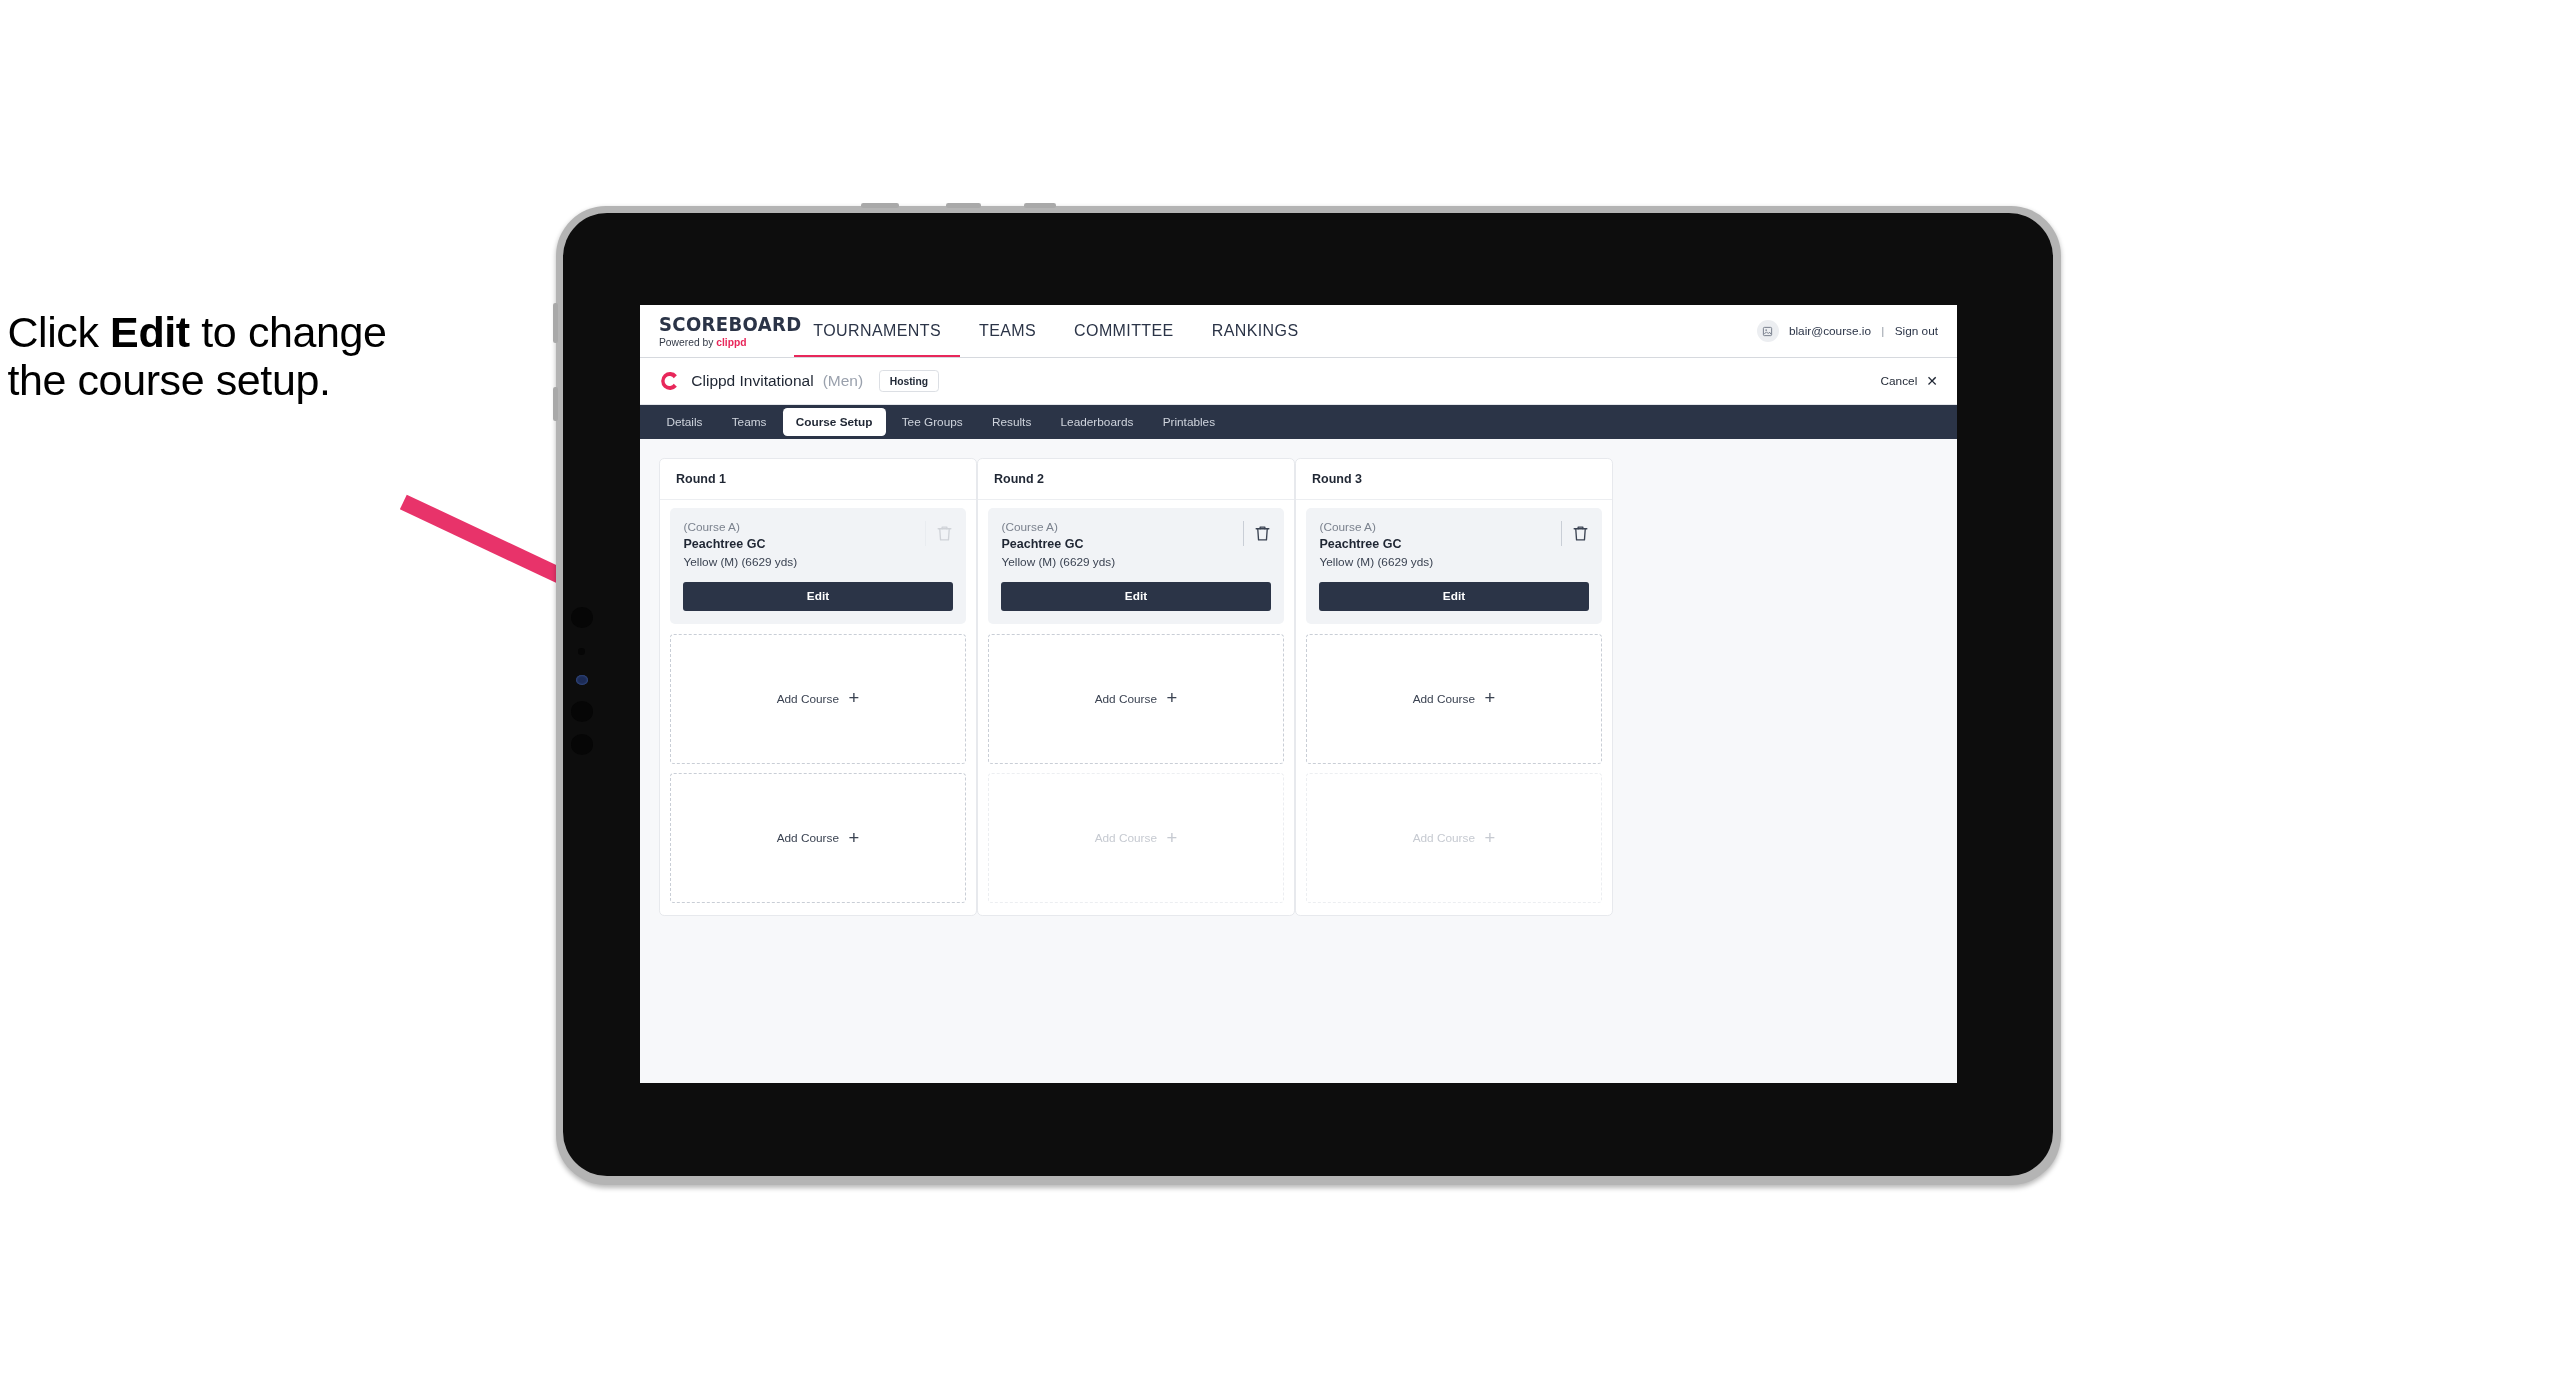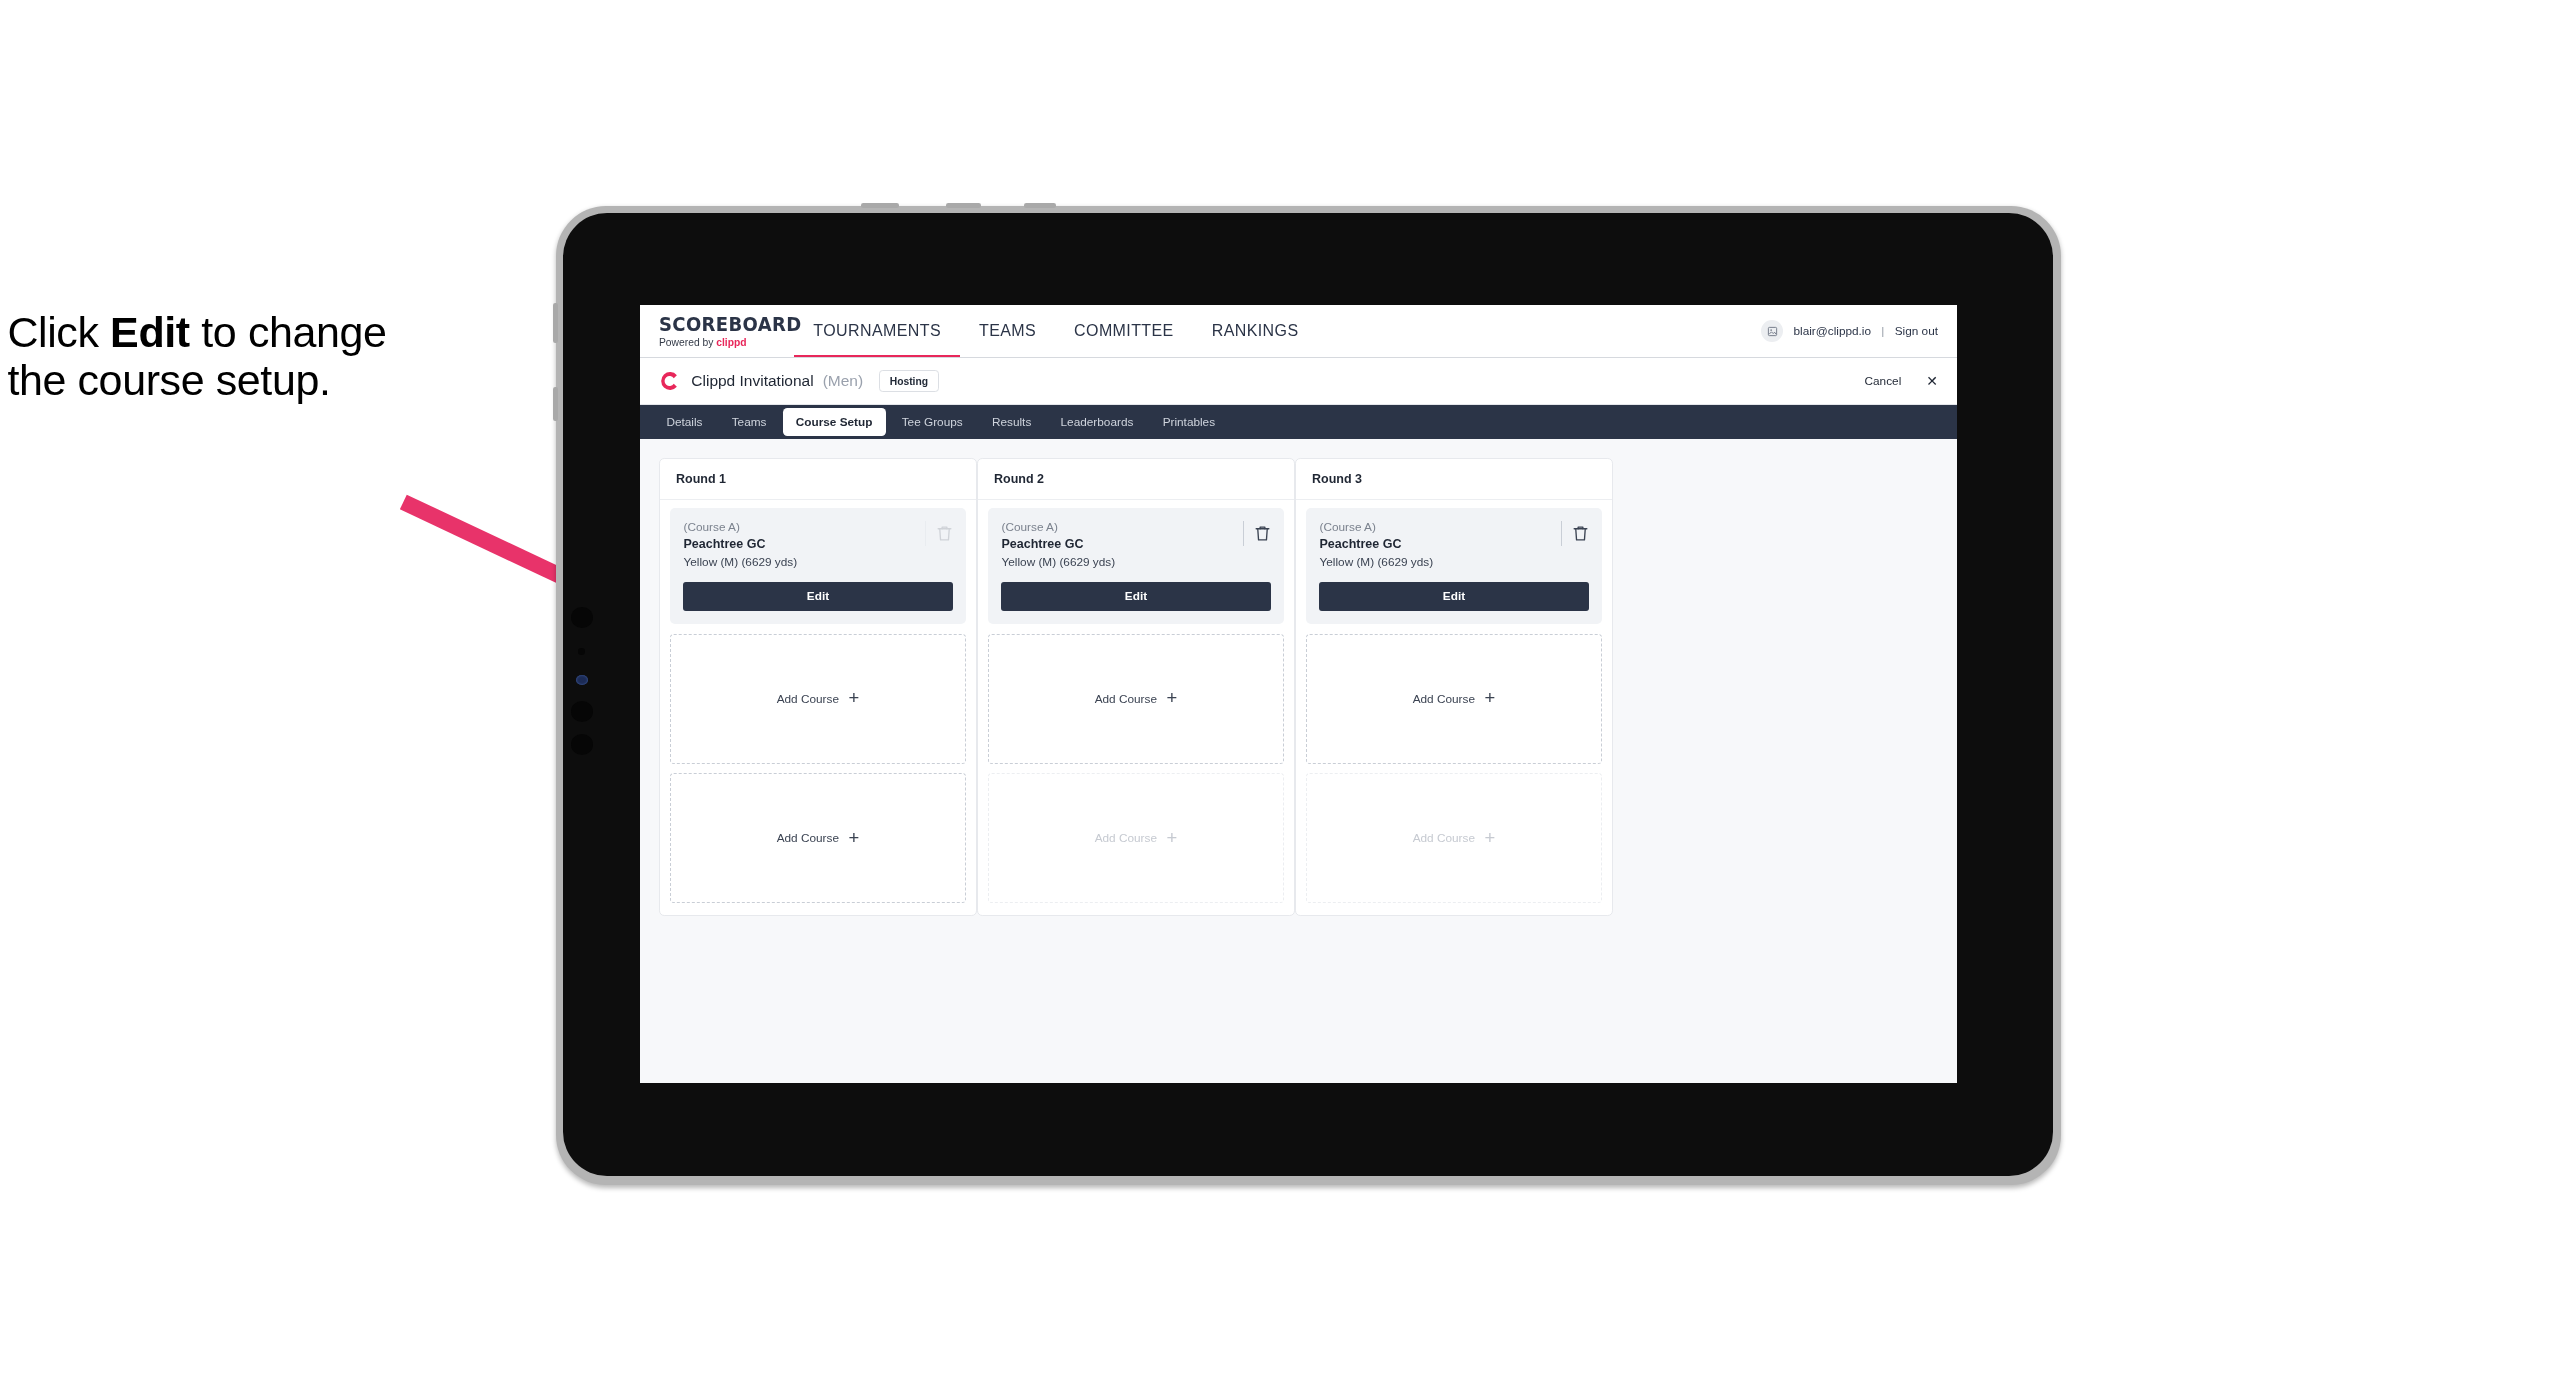--- a/index.html
+++ b/index.html
@@ -147,21 +147,21 @@
     border: 0.7px solid #dcdfe4;
     border-radius: 3.7px;
     padding: 4.4px 9.6px;
     font-size: 10.3px;
     font-weight: 700;
     color: #222a37;
     background: #fff;
   }
   .cancel-wrap {
     margin-left: auto;
-    display: flex; align-items: flex-start; gap: 25px;
+    display: flex; align-items: flex-start; gap: 9px;
     font-size: 11.8px; color: #1f2633;
     cursor: pointer;
   }
   .cancel-x { font-size: 14px; line-height: 1; }
 
   
   .tabsbar {
     height: 34px;
     background: #2b3447;
     display: flex; align-items: center;
@@ -306,21 +306,21 @@
           </div>
       </div>
       <div class="topbar-right">
         <div class="avatar">
           <svg width="11" height="11" viewBox="0 0 16 16" fill="none" stroke="#6a7280" stroke-width="1.3">
             <rect x="2" y="2" width="12" height="12" rx="1.5"></rect>
             <circle cx="6" cy="6" r="1.1" fill="#6a7280" stroke="none"></circle>
             <path d="M3 12l3.5-3.5 2.5 2.5 2-2L13 12"></path>
           </svg>
         </div>
-        <div class="user-email">blair@clippd.io</div>
+        <div class="user-email">blair@course.io</div>
         <div class="divider-pipe">|</div>
         <div class="signout">Sign out</div>
       </div>
     </div>
 
     <div class="titlebar">
       <svg class="c-logo" viewBox="0 0 32 32">
         <path d="M26 7.5A13 13 0 1 0 26 24.5L21.5 20A7.3 7.3 0 1 1 21.5 12Z" fill="#e8275a"></path>
       </svg>
       <div class="tourney-name">Clippd Invitational</div>

